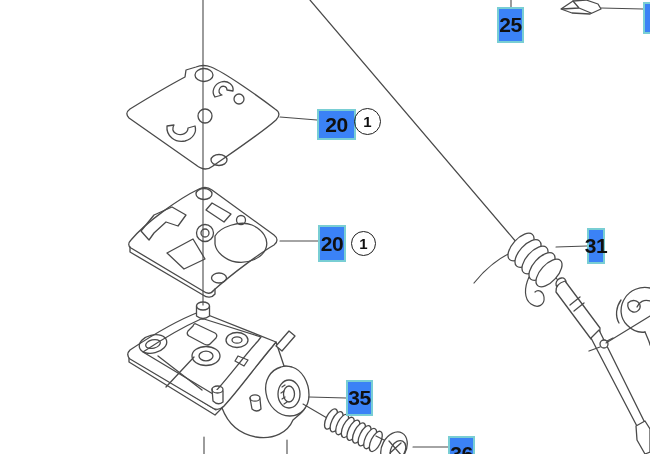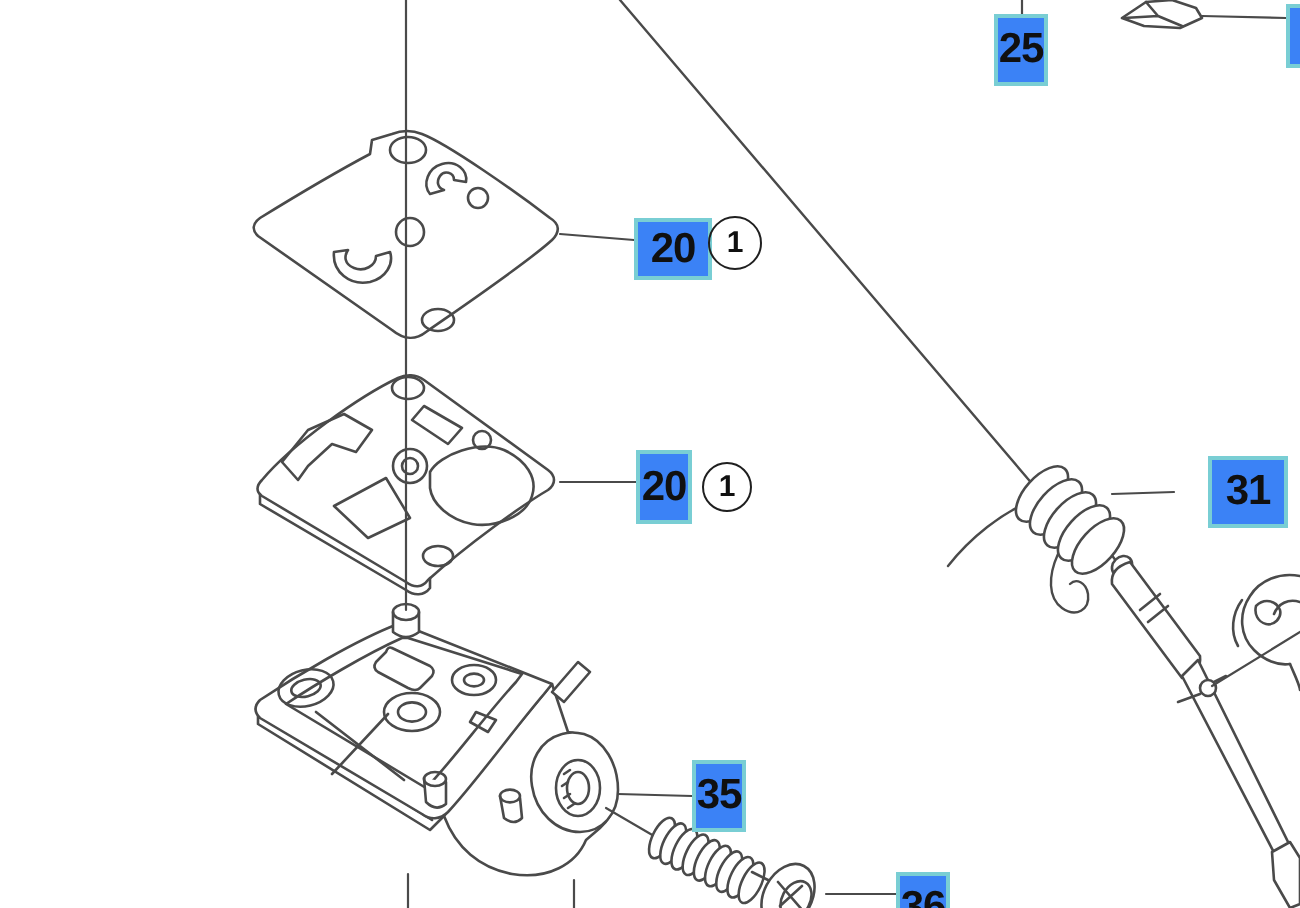--- a/index.html
+++ b/index.html
@@ -177,21 +177,21 @@
     <span>1</span>
   </div>
 
   <div class="callout" style="left:318px; top:225px; width:28px; height:37px;">
     <span>20</span>
   </div>
   <div class="qty" style="left:351px; top:231px; width:25px; height:25px;">
     <span>1</span>
   </div>
 
-  <div class="callout" style="left:604px; top:228px; width:40px; height:36px;">
+  <div class="callout" style="left:587px; top:228px; width:18px; height:36px;">
     <span>31</span>
   </div>
 
   <div class="callout" style="left:346px; top:380px; width:27px; height:36px;">
     <span>35</span>
   </div>
 
   <div class="callout" style="left:448px; top:436px; width:27px; height:36px;">
     <span>36</span>
   </div>

